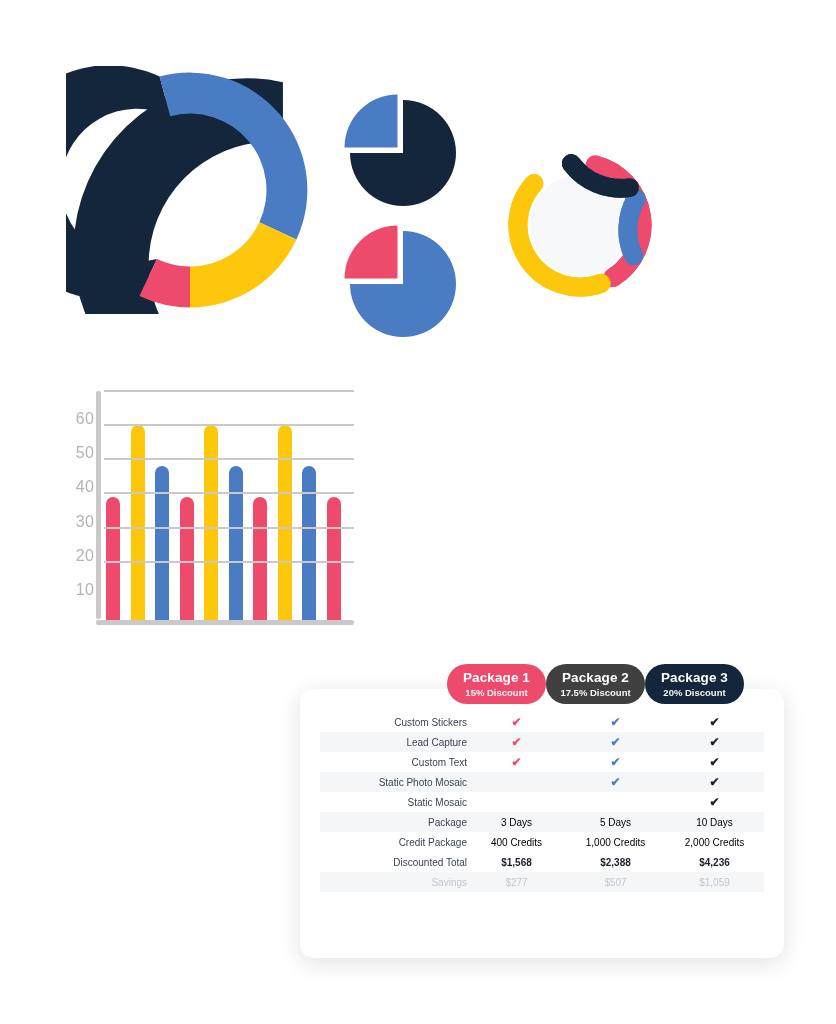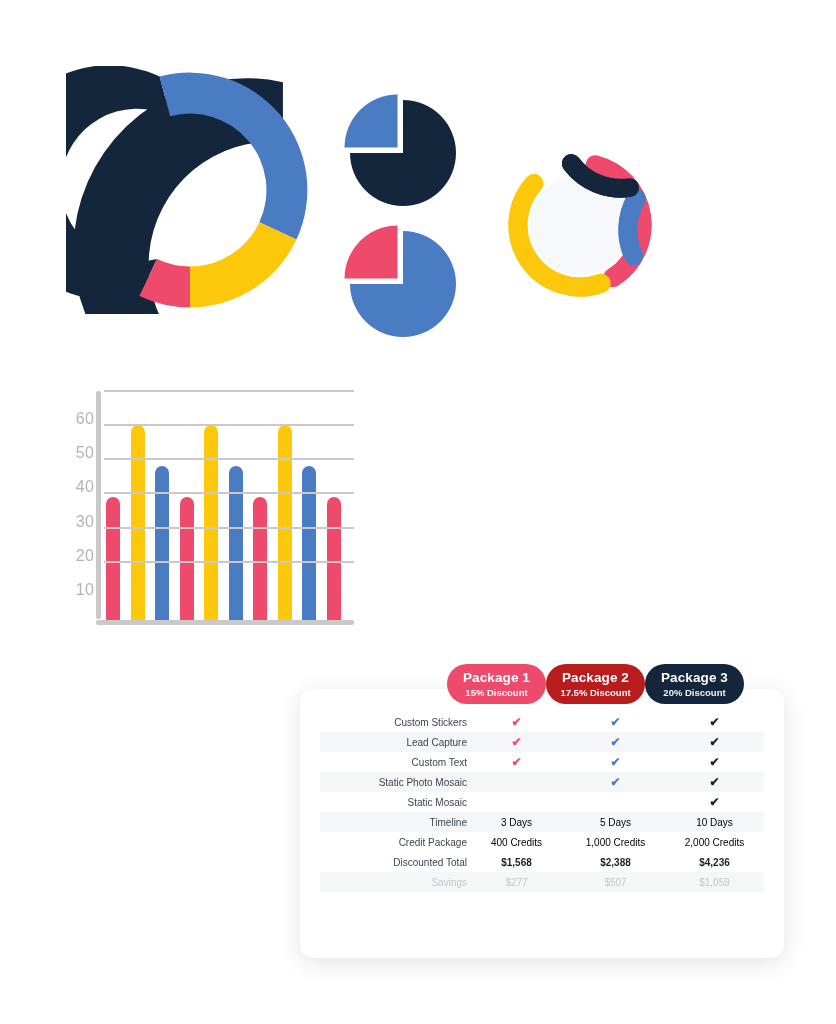--- a/index.html
+++ b/index.html
@@ -298,21 +298,21 @@
       </div>
   </div>
 
   <div class="price-card"></div>
 
   <div class="pkg-badges">
       <div class="pkg-badge" style="left: 147px; background: rgb(238, 74, 107);">
         <div class="pkg-name">Package 1</div>
         <div class="pkg-disc">15% Discount</div>
       </div>
-      <div class="pkg-badge" style="left: 246px; background: #b91c1c;">
+      <div class="pkg-badge" style="left: 246px; background: #404040;">
         <div class="pkg-name">Package 2</div>
         <div class="pkg-disc">17.5% Discount</div>
       </div>
       <div class="pkg-badge" style="left: 345px; background: rgb(20, 38, 59);">
         <div class="pkg-name">Package 3</div>
         <div class="pkg-disc">20% Discount</div>
       </div>
     </div>
 
   <table class="ptable">
@@ -341,21 +341,21 @@
           <td class="col-val"><span class="check" style="color: rgb(74, 124, 196);">✔</span></td>
           <td class="col-val"><span class="check" style="color: rgb(26, 31, 43);">✔</span></td>
         </tr>
         <tr>
           <td class="col-label">Static Mosaic</td>
           <td class="col-val"><span class="check empty" style="color: rgb(238, 74, 107);">✔</span></td>
           <td class="col-val"><span class="check empty" style="color: rgb(74, 124, 196);">✔</span></td>
           <td class="col-val"><span class="check" style="color: rgb(26, 31, 43);">✔</span></td>
         </tr>
         <tr class="alt">
-          <td class="col-label">Timeline</td>
+          <td class="col-label">Package</td>
           <td class="col-val">3 Days</td>
           <td class="col-val">5 Days</td>
           <td class="col-val">10 Days</td>
         </tr>
         <tr>
           <td class="col-label">Credit Package</td>
           <td class="col-val">400 Credits</td>
           <td class="col-val">1,000 Credits</td>
           <td class="col-val">2,000 Credits</td>
         </tr>

